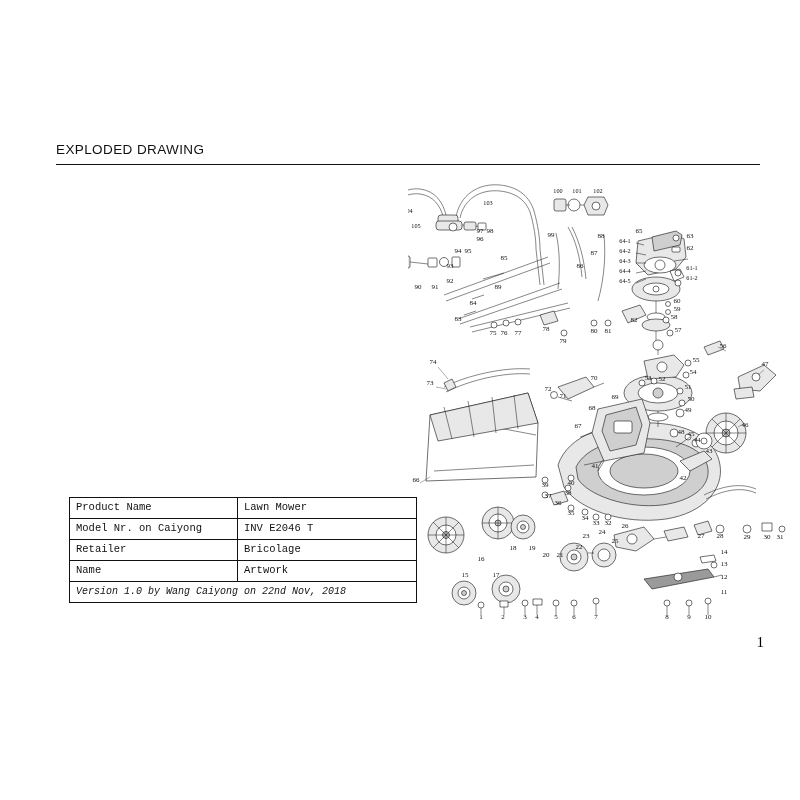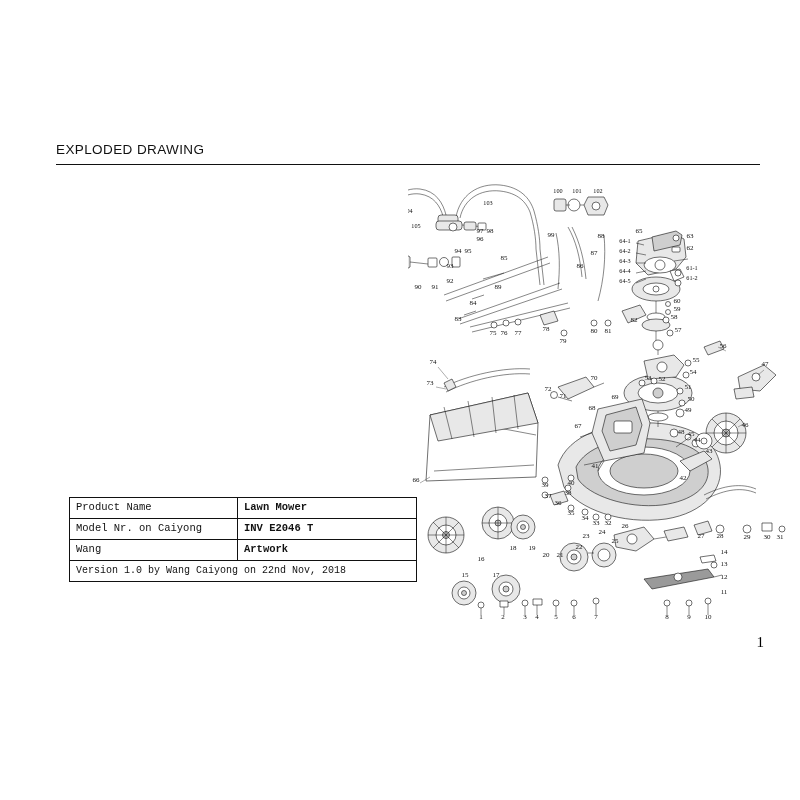--- a/index.html
+++ b/index.html
@@ -57,23 +57,24 @@
     margin-left: 16px;
   }
   .info-table td {
     border: 1px solid #111;
     padding: 3px 6px 4px 6px;
     height: 13px;
     line-height: 13px;
     white-space: nowrap;
   }
   .info-table td.label { width: 158px; }
-  .info-table td.value { width: 176px; font-weight: bold; }
+  .info-table td.value { width: 176px; }
   .info-table tr.footer td {
     font-size: 10px;
+    font-style: italic;
   }
   
   #drawing {
     position: absolute;
     left: 400px;
     top: 165px;
     width: 400px;
     height: 480px;
   }
   #drawing svg { display: block; }
@@ -106,21 +107,25 @@
     <tbody>
       <tr>
         <td class="label">Product Name</td>
         <td class="value">Lawn Mower</td>
       </tr>
       <tr>
         <td class="label">Model Nr. on Caiyong</td>
         <td class="value">INV E2046 T</td>
       </tr>
       <tr>
-        <td class="label">Wang</td>
+        <td class="label">Retailer</td>
+        <td class="value">Bricolage</td>
+      </tr>
+      <tr>
+        <td class="label">Name</td>
         <td class="value">Artwork</td>
       </tr>
       <tr class="footer">
         <td colspan="2">Version 1.0 by Wang Caiyong on 22nd Nov, 2018</td>
       </tr>
     </tbody>
   </table>
 
   <div class="page-number">1</div>
 

